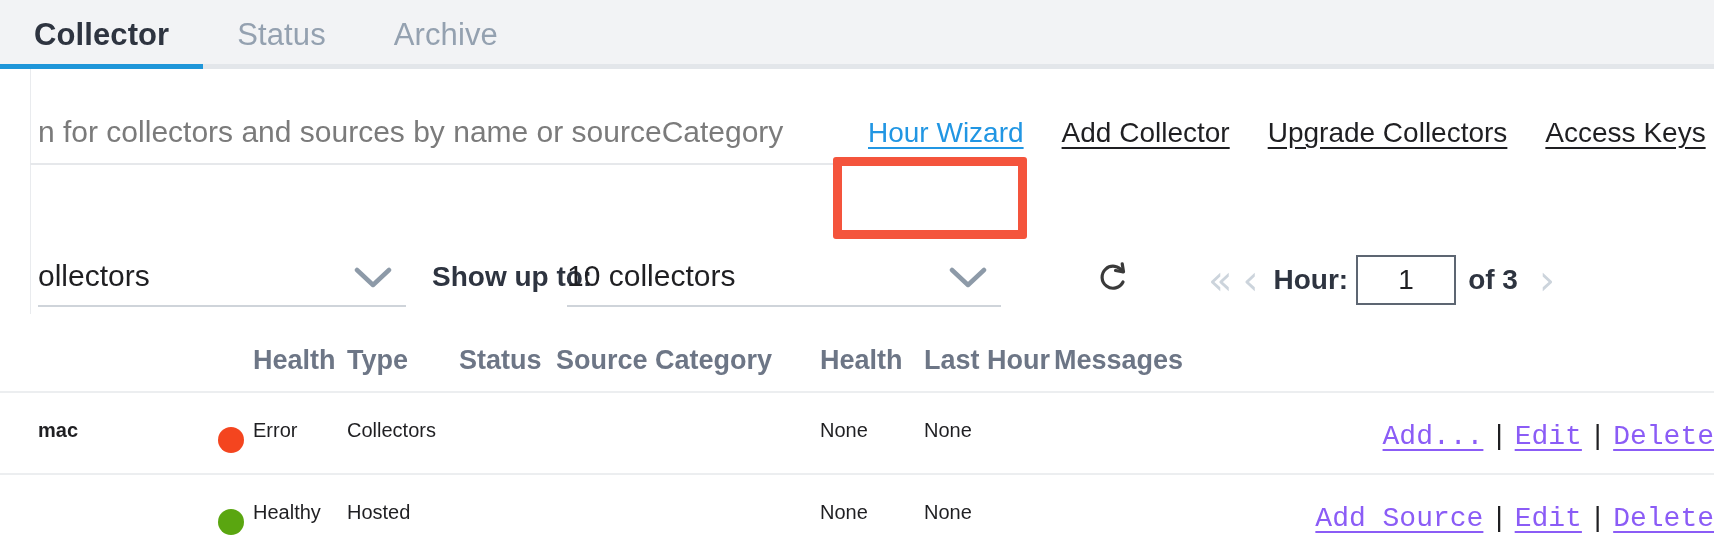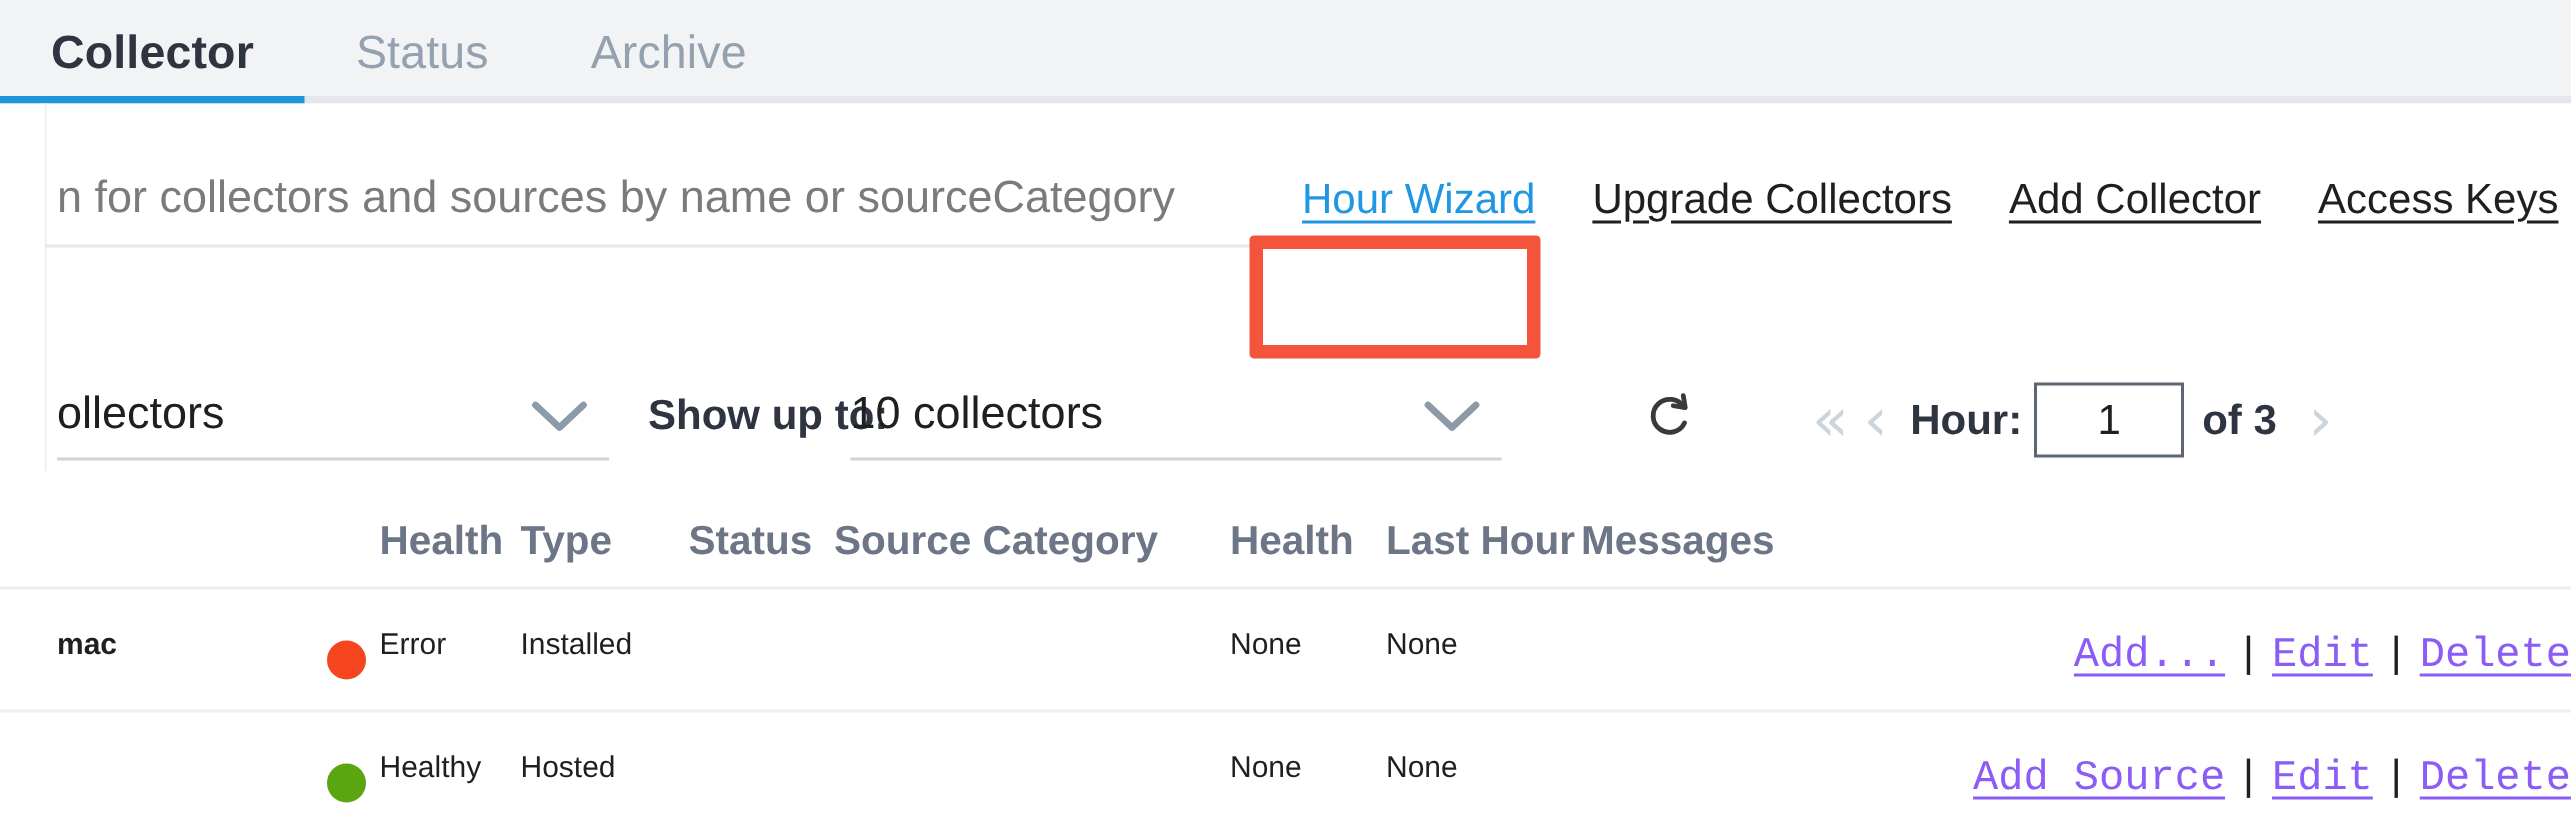--- a/index.html
+++ b/index.html
@@ -204,22 +204,22 @@
   </div>
 
   <div class="panel">
     <div class="panel-left-edge"></div>
 
     <div class="searchline">n for collectors and sources by name or sourceCategory</div>
     <div class="searchline-rule"></div>
 
     <div class="links">
       <span class="link blue">Hour Wizard</span>
+      <span class="link">Add Collector</span>
       <span class="link">Upgrade Collectors</span>
-      <span class="link">Add Collector</span>
       <span class="link">Access Keys</span>
 
     </div>
 
     <div class="highlight-box"></div>
 
     <div class="select-collectors">
       <div class="sel-val">ollectors</div>
       <div class="chev">
         <svg width="38" height="22" viewBox="0 0 38 22">
@@ -265,21 +265,21 @@
         <div class="th c-srccat">Source Category</div>
         <div class="th c-src">Health</div>
         <div class="th c-hour">Last Hour</div>
         <div class="th c-msg">Messages</div>
       </div>
 
       <div class="row">
         <div class="cell name c-name">mac</div>
         <div class="dot dot-x" style="background:#f4451f"></div>
         <div class="cell c-health">Error</div>
-        <div class="cell c-type">Installed</div>
+        <div class="cell c-type">Collectors</div>
         <div class="cell c-src">None</div>
         <div class="cell c-hour">None</div>
         <div class="actions act-r">
           <span class="alink">Add...</span>
           <span class="sep">|</span>
           <span class="alink">Edit</span>
           <span class="sep">|</span>
           <span class="alink">Delete</span>
         </div>
       </div>

